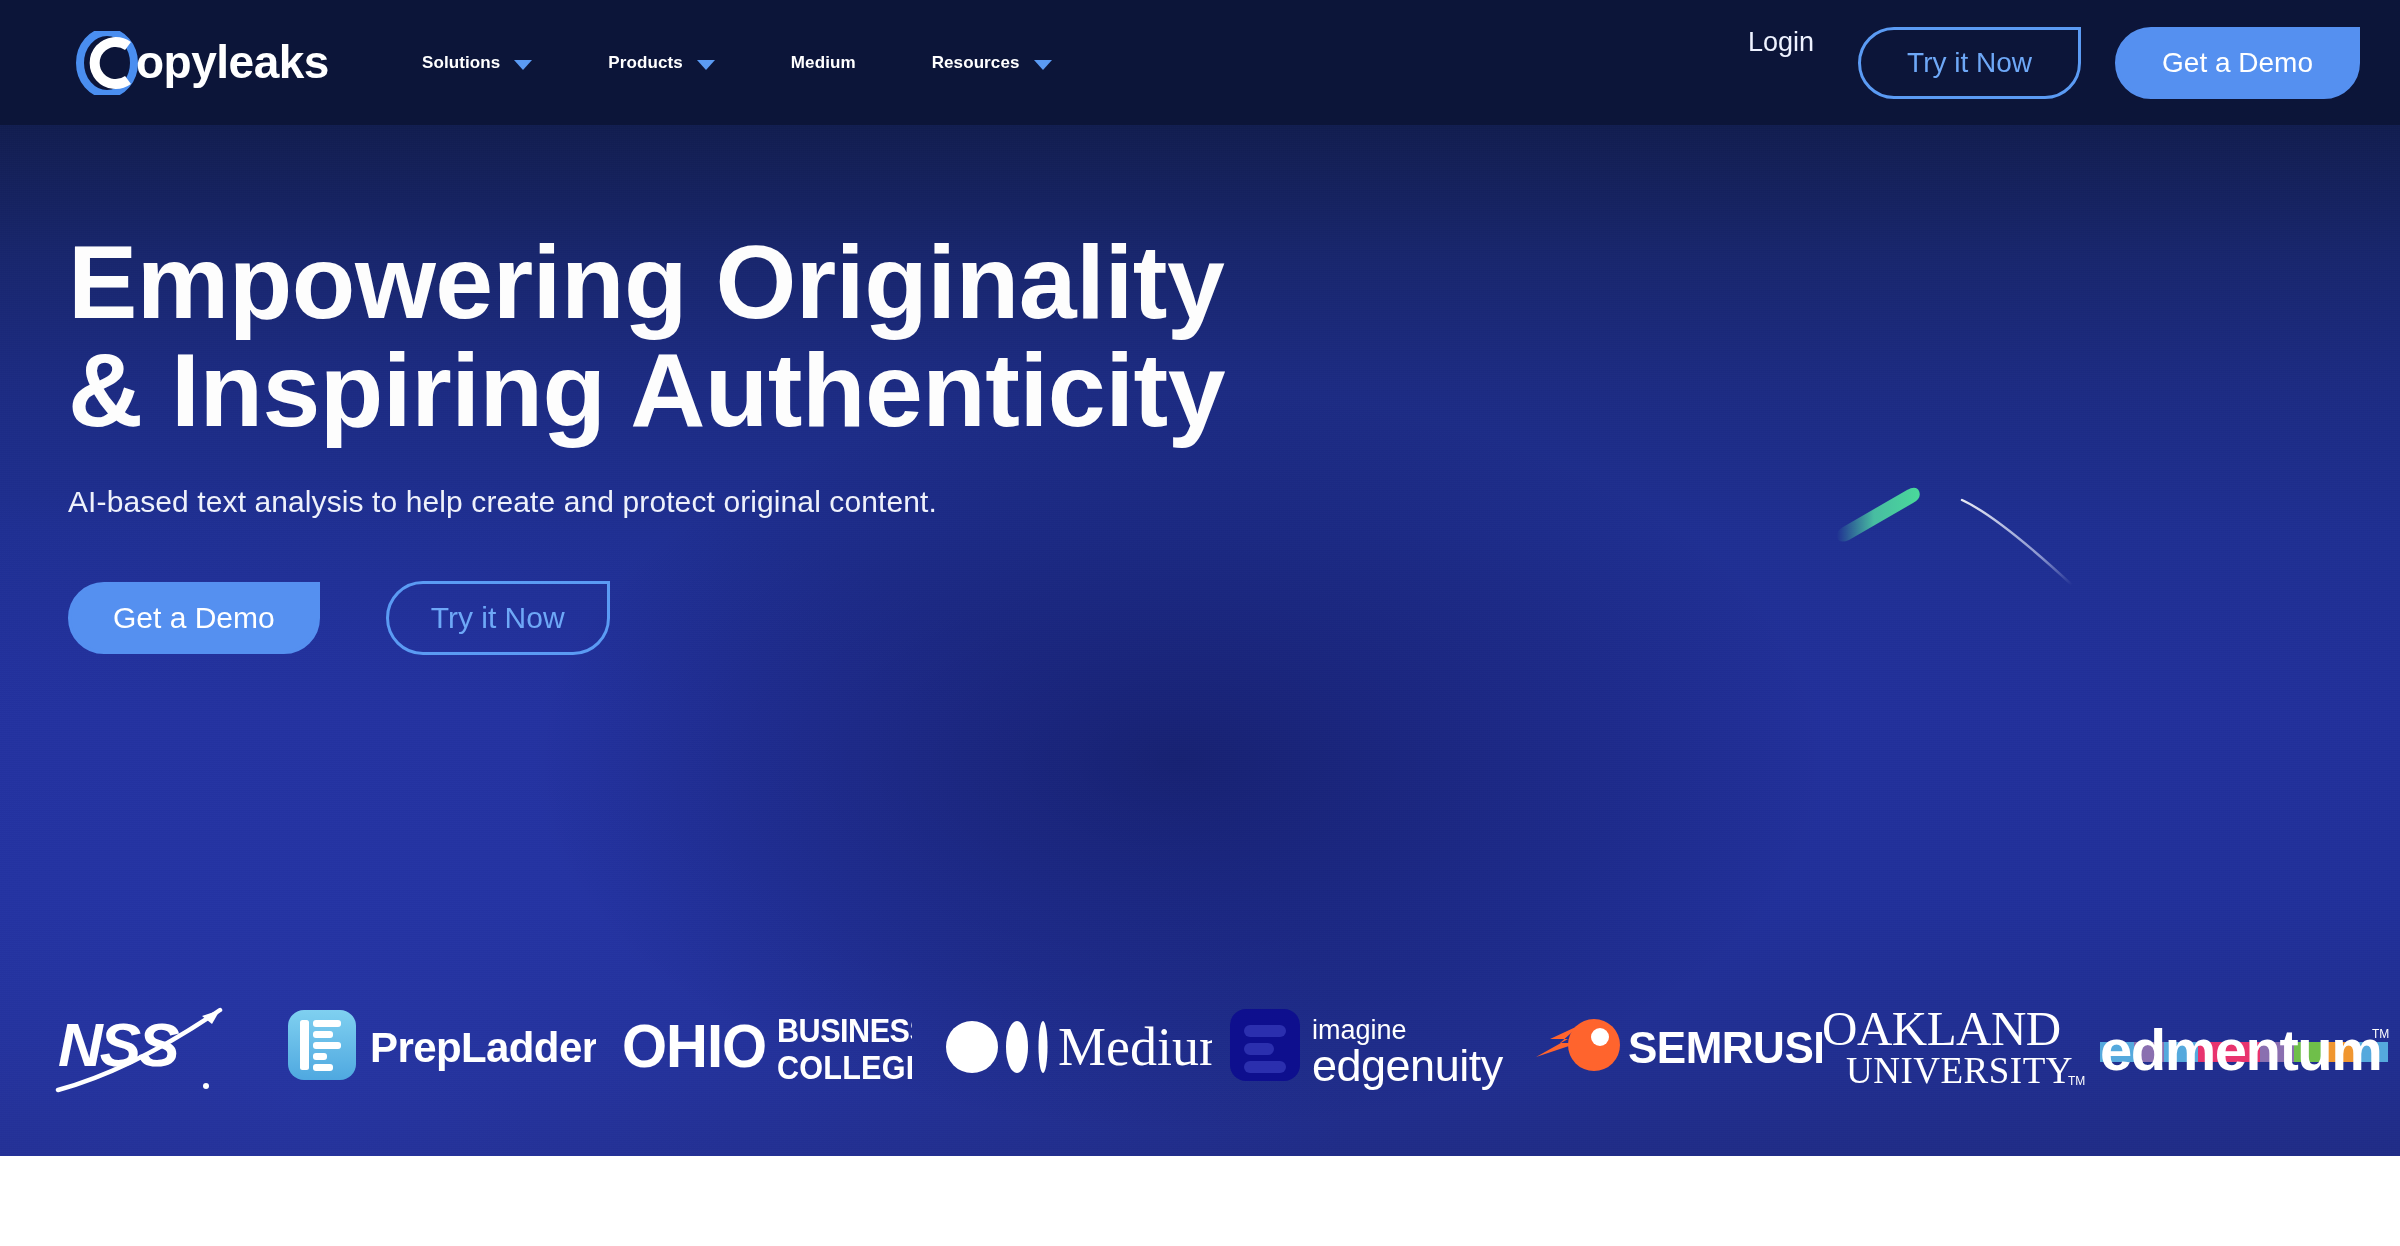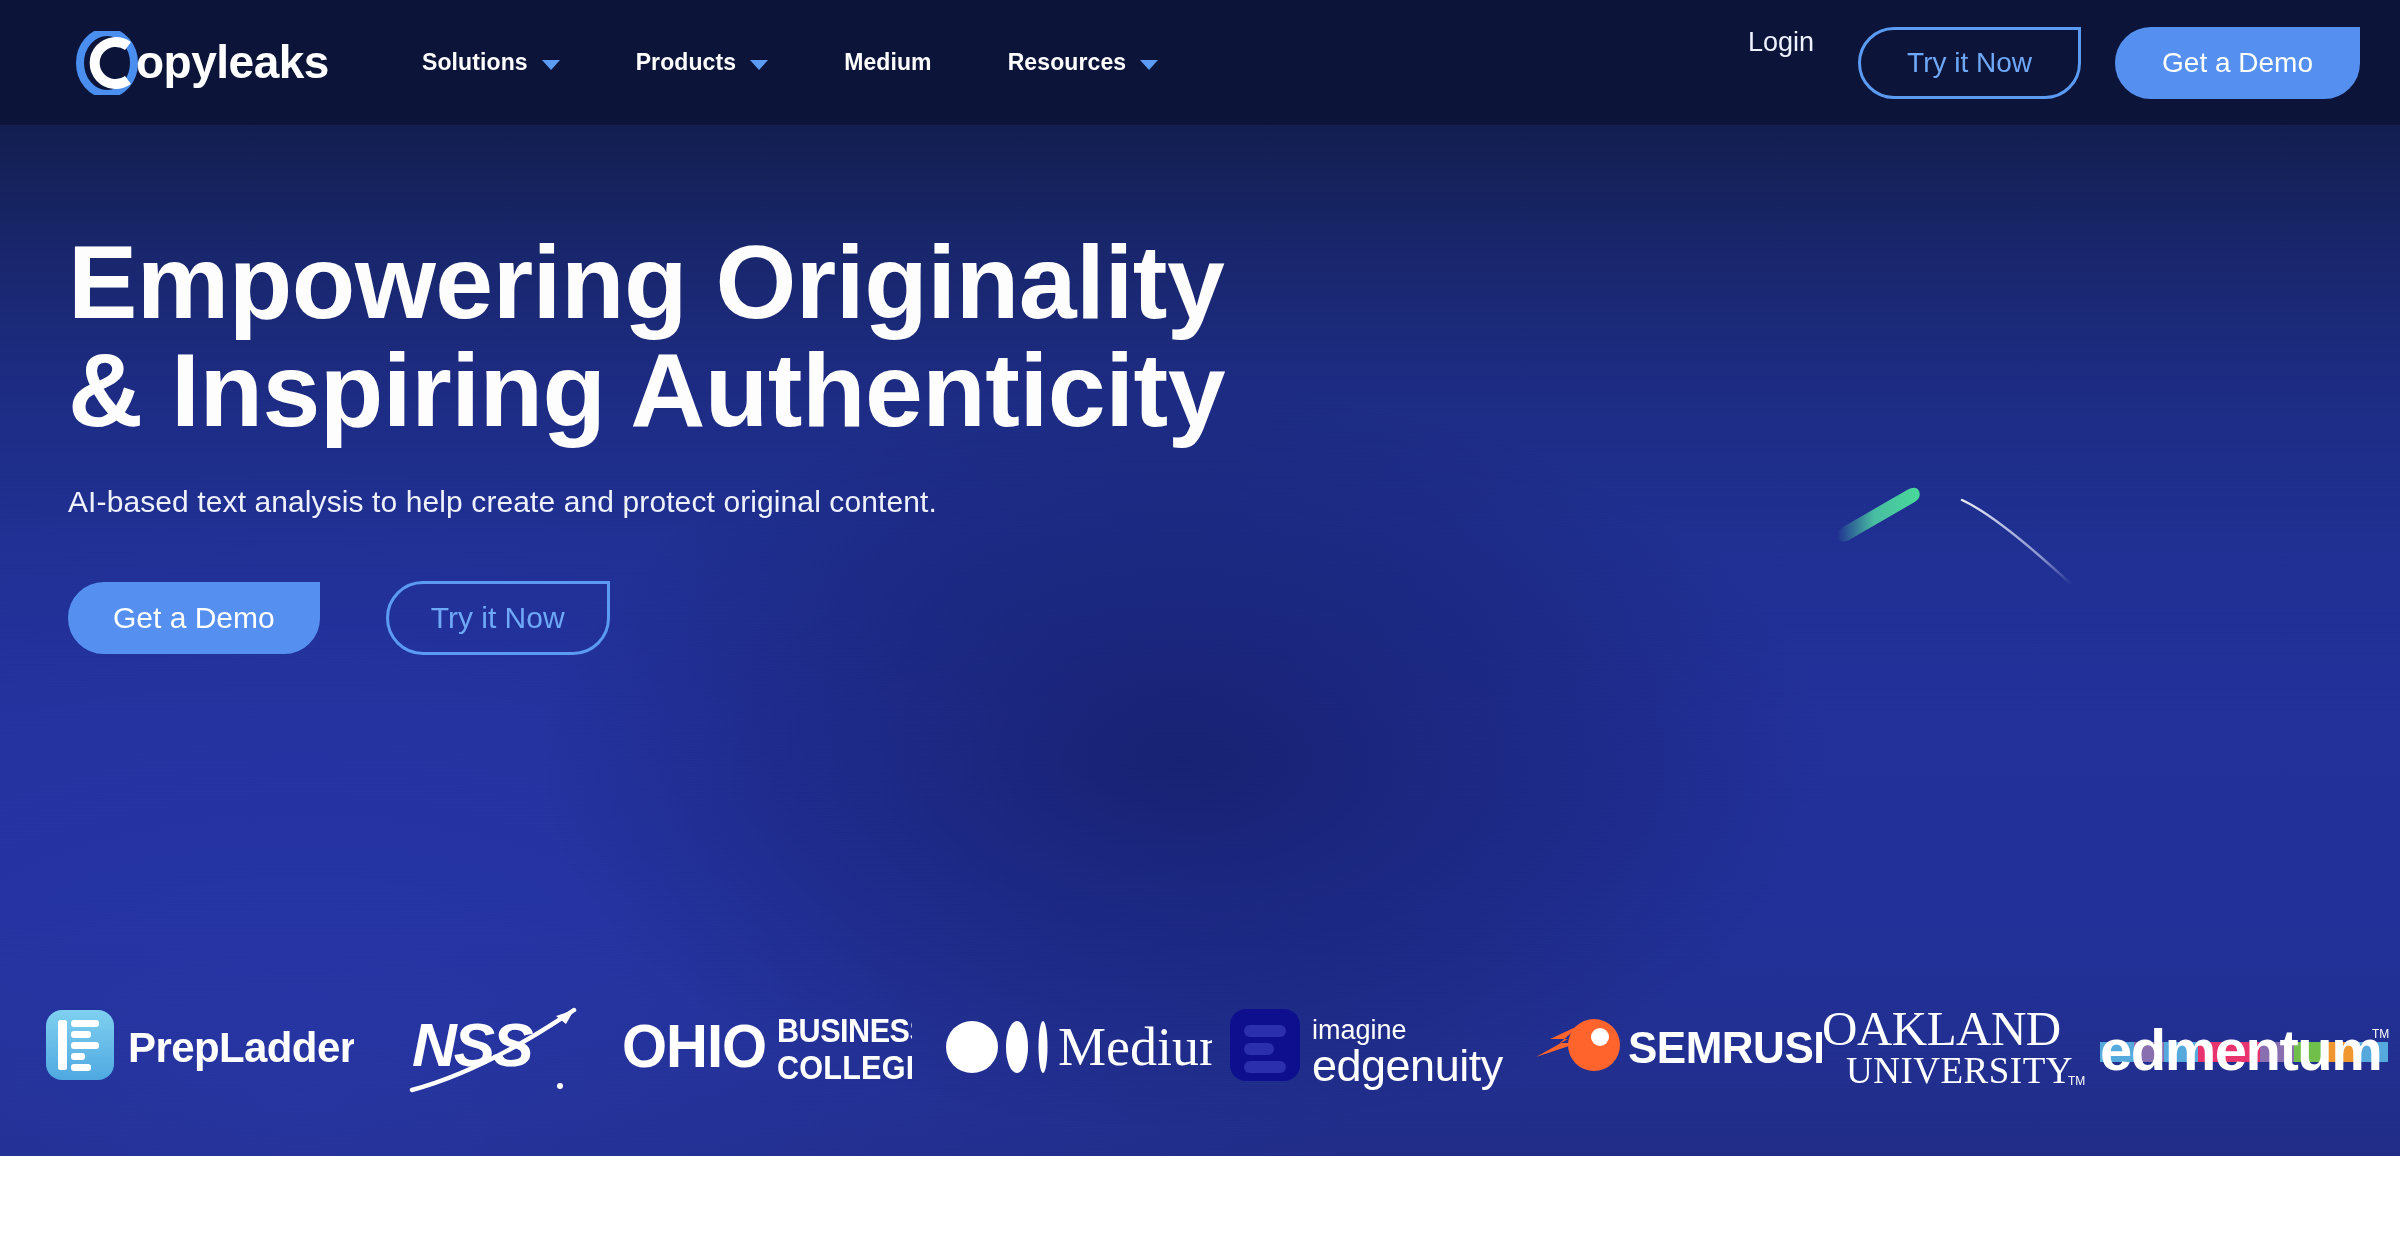--- a/index.html
+++ b/index.html
@@ -47,21 +47,21 @@
     display:flex; align-items:center;
     z-index: 20;
   }
   .nav-left { display:flex; align-items:center;padding-left:20px; }
 
   .logo { display:flex; align-items:center; margin-left:52px; margin-right:40px; height:72px; }
   .logo svg { display:block; }
 
   .nav-links { display:flex; align-items:center; gap:0; }
   .nav-link {
-    color:#ffffff; font-size:23px; font-weight:700; letter-spacing:.1px;
+    color:#ffffff; font-size:17px; font-weight:700; letter-spacing:.1px;
     display:flex; align-items:center; gap:14px;
     padding: 0 38px; cursor:pointer; white-space:nowrap;
   }
   .caret {
     width:0;height:0;border-left:9px solid transparent;border-right:9px solid transparent;
     border-top:10px solid #5b9bf4; display:inline-block; margin-top:4px;
   }
 
   .nav-right { margin-left:auto; display:flex; align-items:flex-start; margin-right:40px; gap:0; }
   .login-link { color:#eef2ff; font-size:27px; font-weight:400; padding:0 44px; cursor:pointer; }
@@ -181,20 +181,29 @@
 &amp; Inspiring Authenticity</h1>
     <p class="hero-sub">AI-based text analysis to help create and protect original content.</p>
     <div class="hero-actions">
       <div class="btn btn-filled hero-demo">Get a Demo</div>
       <div class="btn btn-outline hero-try">Try it Now</div>
     </div>
   </div>
 
   <div class="logo-strip">
 
+    <div class="brand" style="margin-left:52px;">
+      <svg width="190" height="110" viewBox="0 0 190 110">
+        <text x="6" y="76" class="white" font-family="'Liberation Sans',sans-serif" font-size="62" font-weight="700" font-style="italic" letter-spacing="-3">NSS</text>
+        <path d="M6 100 C 58 86, 112 58, 168 20" stroke="#ffffff" stroke-width="4.5" fill="none" stroke-linecap="round"></path>
+        <path d="M168 20 L150 26 L160 34 Z" fill="#ffffff"></path>
+        <circle cx="154" cy="96" r="3" fill="#ffffff"></circle>
+      </svg>
+    </div>
+
     <div class="brand" style="margin-left:44px;">
       <svg width="310" height="86" viewBox="0 0 310 86">
         <defs>
           <linearGradient id="plg" x1="0" y1="0" x2="0" y2="1">
             <stop offset="0%" stop-color="#7fd0f0"></stop>
               <stop offset="100%" stop-color="#4fa8e0"></stop>
           </linearGradient>
         </defs>
         <rect x="2" y="8" width="68" height="70" rx="16" fill="url(#plg)"></rect>
         <g fill="#ffffff">
@@ -202,29 +211,20 @@
           <rect x="27" y="18" width="28" height="7" rx="3"></rect>
           <rect x="27" y="29" width="20" height="7" rx="3"></rect>
           <rect x="27" y="40" width="28" height="7" rx="3"></rect>
           <rect x="27" y="51" width="14" height="7" rx="3"></rect>
           <rect x="27" y="62" width="20" height="7" rx="3"></rect>
         </g>
         <text x="84" y="60" class="white" font-family="'Liberation Sans',sans-serif" font-size="42" font-weight="700" letter-spacing="-0.6">PrepLadder</text>
       </svg>
     </div>
 
-    <div class="brand" style="margin-left:52px;">
-      <svg width="190" height="110" viewBox="0 0 190 110">
-        <text x="6" y="76" class="white" font-family="'Liberation Sans',sans-serif" font-size="62" font-weight="700" font-style="italic" letter-spacing="-3">NSS</text>
-        <path d="M6 100 C 58 86, 112 58, 168 20" stroke="#ffffff" stroke-width="4.5" fill="none" stroke-linecap="round"></path>
-        <path d="M168 20 L150 26 L160 34 Z" fill="#ffffff"></path>
-        <circle cx="154" cy="96" r="3" fill="#ffffff"></circle>
-      </svg>
-    </div>
-
     <div class="brand" style="margin-left:26px;">
       <svg width="290" height="92" viewBox="0 0 290 92">
         <text x="0" y="64" class="white" font-family="'Liberation Sans',sans-serif" font-size="58" font-weight="700" letter-spacing="-1" transform="scale(1,1.06)">OHIO</text>
         <text x="152" y="38" class="white" font-family="'Liberation Sans',sans-serif" font-size="30" font-weight="700" letter-spacing="-0.5" transform="scale(1.02,1.12)">BUSINESS</text>
         <text x="152" y="71" class="white" font-family="'Liberation Sans',sans-serif" font-size="30" font-weight="700" letter-spacing="0.2" transform="scale(1.02,1.12)">COLLEGE</text>
       </svg>
     </div>
 
     <div class="brand" style="margin-left:30px;">
       <svg width="270" height="80" viewBox="0 0 270 80">

